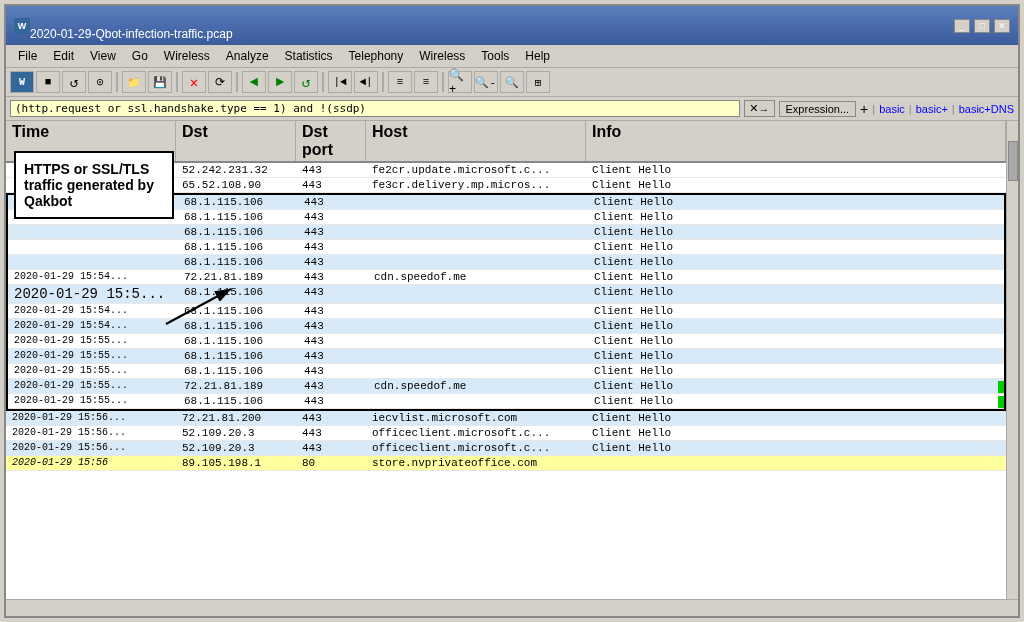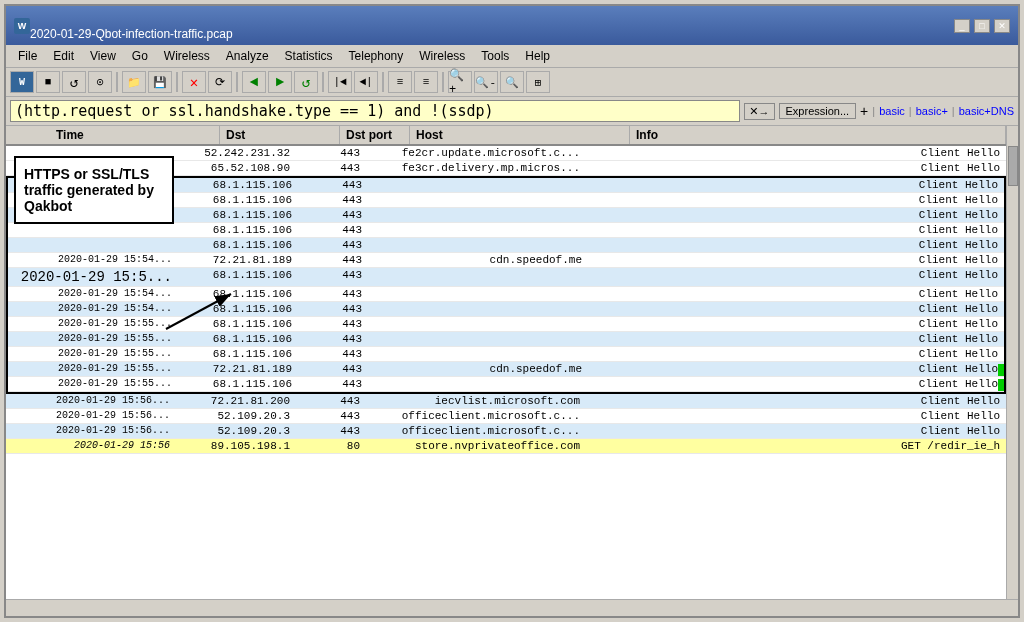--- a/index.html
+++ b/index.html
@@ -104,21 +104,21 @@
       display: flex;
       align-items: center;
       background: #ffffc8;
       border: 1px solid #888;
       padding: 1px 4px;
     }
     .filter-input {
       background: transparent;
       border: none;
       outline: none;
-      font-size: 15px;
+      font-size: 11px;
       font-family: monospace;
       width: 100%;
     }
     .filter-btn {
       padding: 1px 6px;
       background: #d4d0c8;
       border: 1px solid #888;
       cursor: pointer;
       font-size: 11px;
       font-family: Arial, sans-serif;
@@ -145,34 +145,32 @@
       flex-direction: column;
       background: white;
       position: relative;
     }
     .packet-header {
       display: grid;
       grid-template-columns: 170px 120px 70px 220px 1fr;
       background: #d4d0c8;
       border-bottom: 2px solid #888;
       font-family: Arial, sans-serif;
-      font-size: 12px;
+      font-size: 16px;
       font-weight: bold;
-      padding-left: 44px;
     }
     .packet-header-cell {
       padding: 2px 6px;
       border-right: 1px solid #aaa;
       cursor: pointer;
     }
     .packet-rows {
       flex: 1;
       overflow-y: auto;
       overflow-x: hidden;
-      text-align: right;
     }
     .packet-row {
       display: grid;
       grid-template-columns: 170px 120px 70px 220px 1fr;
       font-family: 'Courier New', Courier, monospace;
       font-size: 11px;
       border-bottom: 1px solid #e8e8e8;
       cursor: pointer;
     }
     .packet-row.white { background: white; }
@@ -492,21 +490,20 @@
             <div class="packet-cell">443</div>
             <div class="packet-cell">officeclient.microsoft.c...</div>
             <div class="packet-cell">Client  Hello</div>
           </div>
 
           <div class="packet-row yellow-highlight">
             <div class="packet-cell" style="font-size:10px;font-style:italic;">2020-01-29 15:56</div>
             <div class="packet-cell">89.105.198.1</div>
             <div class="packet-cell">80</div>
             <div class="packet-cell">store.nvprivateoffice.com</div>
-            <div class="packet-cell">GET /redir_ie_h</div>
           </div>
         </div>
       </div>
 
       <div class="scrollbar-area">
         <div style="width:10px; height:40px; background:#aaa; margin: 20px auto 0; border:1px solid #888;"></div>
       </div>
     </div>
   </div>
 

